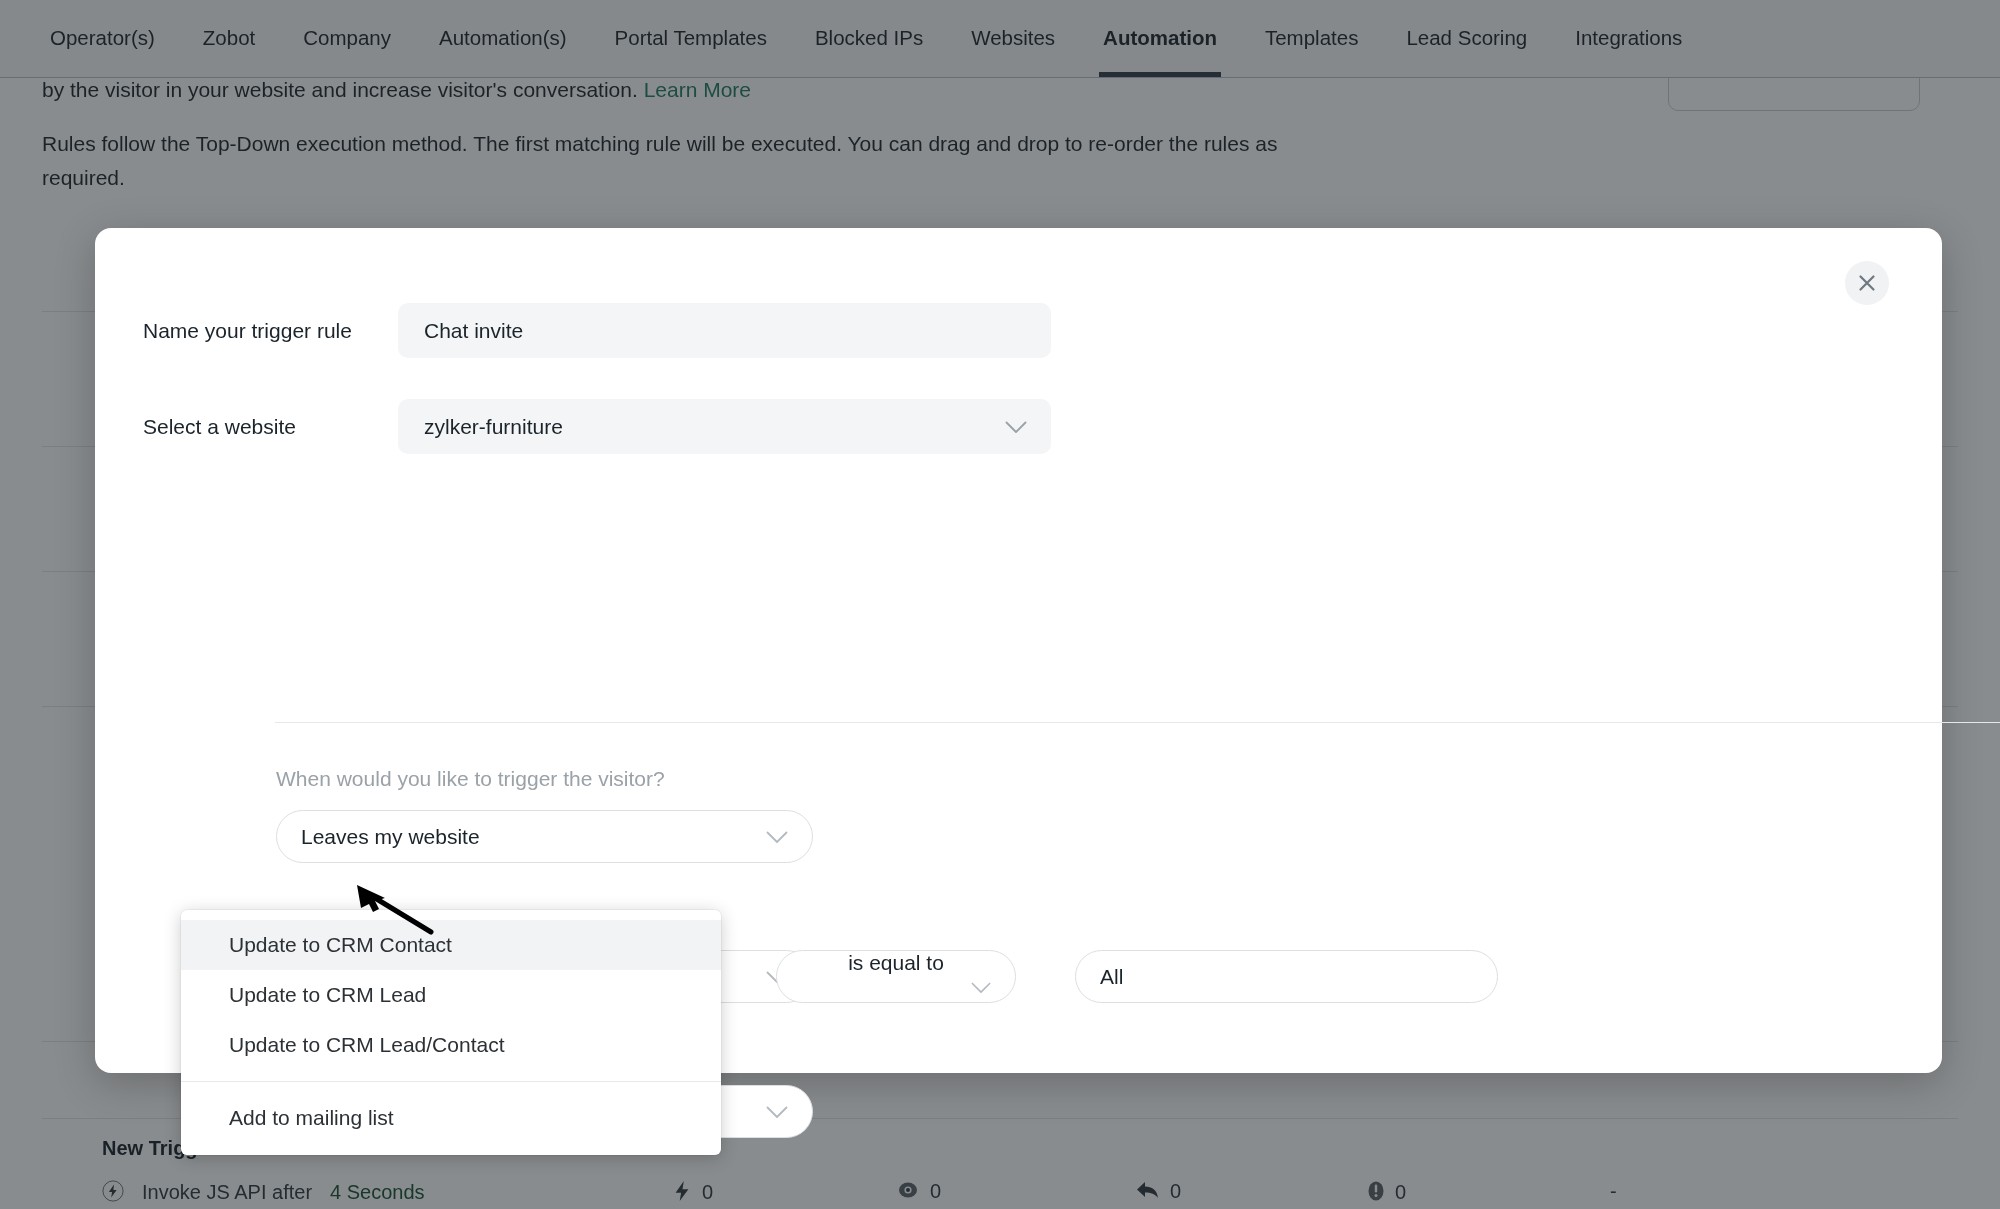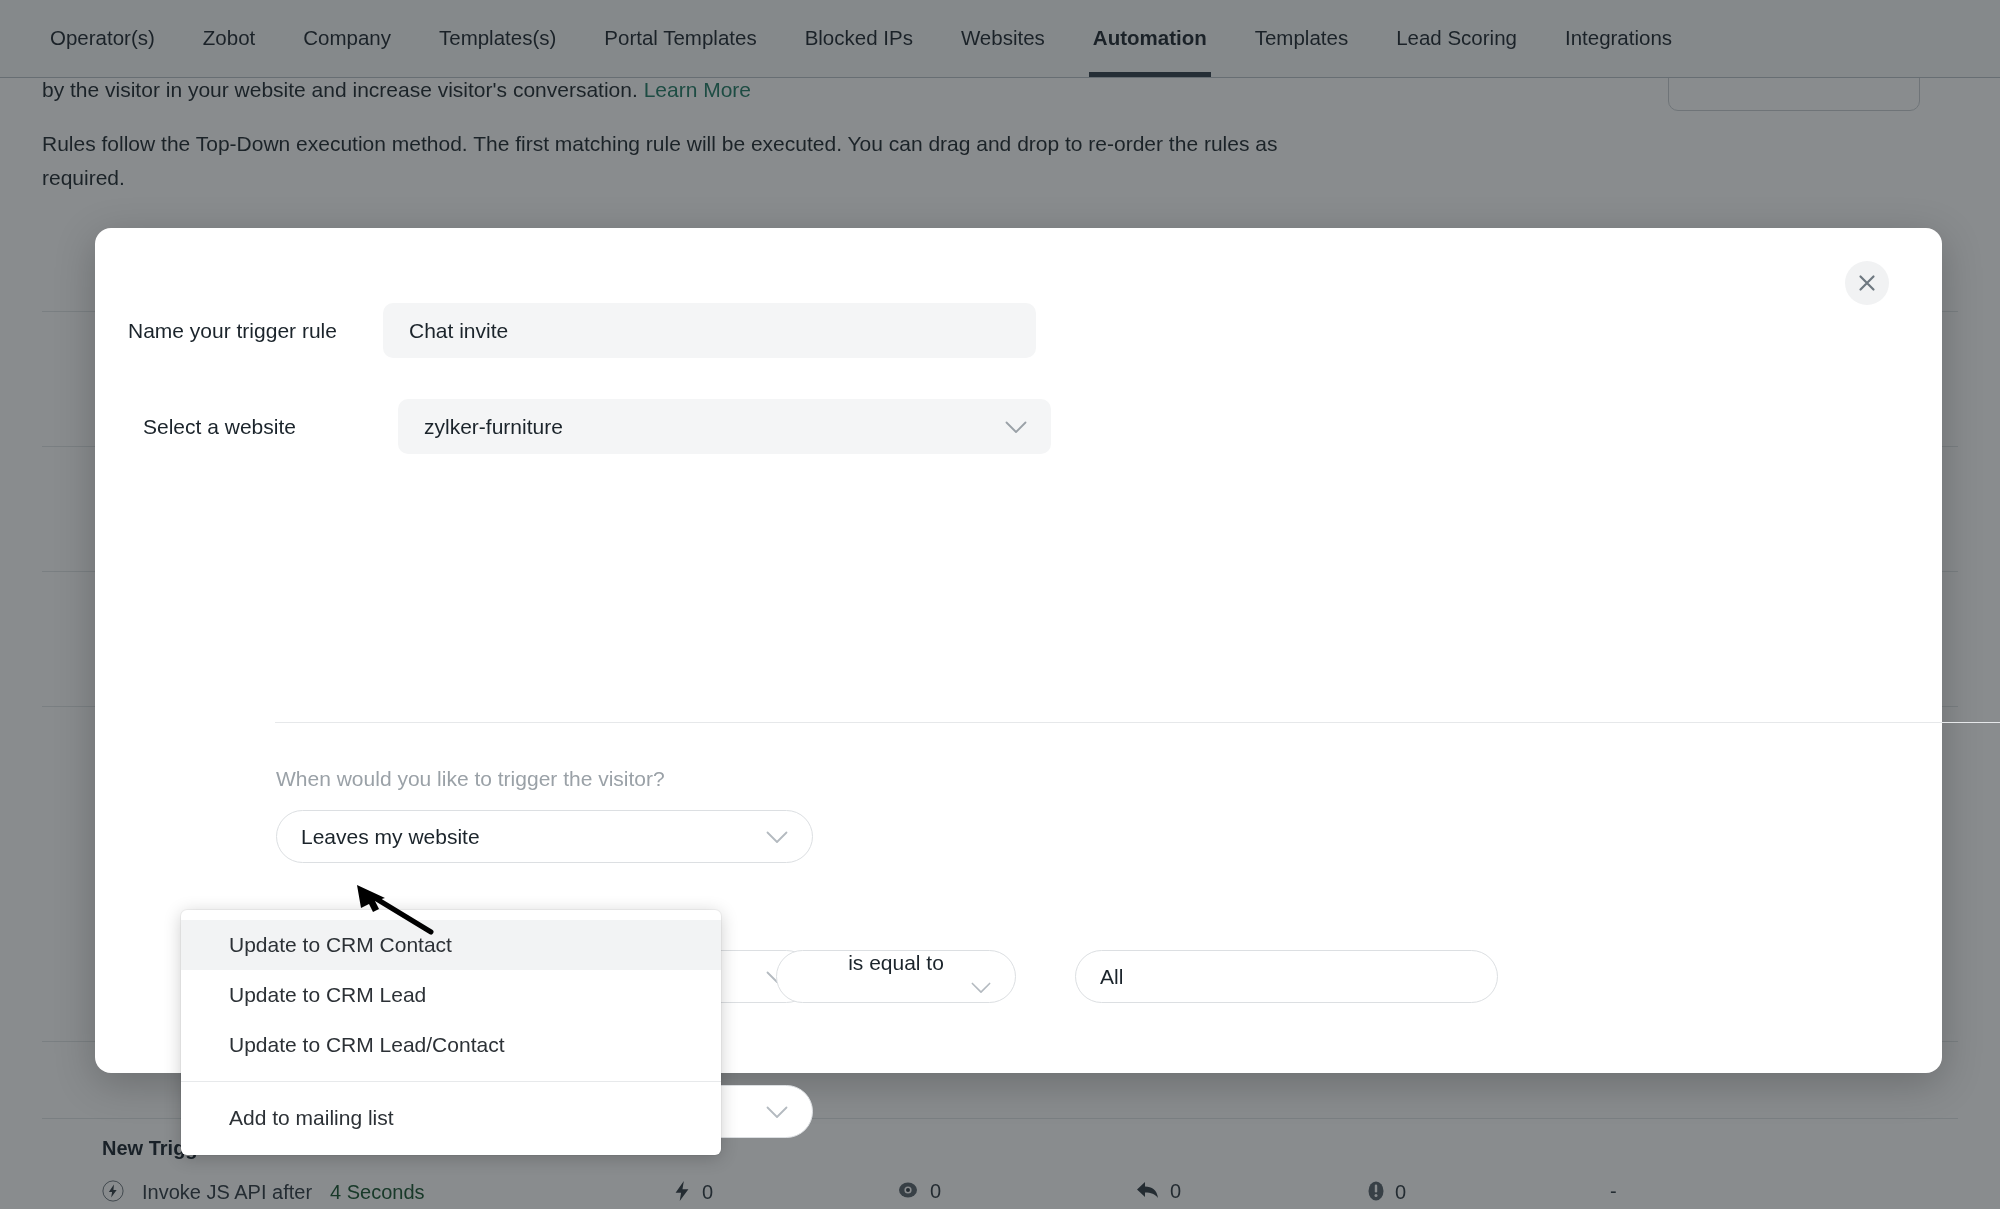--- a/index.html
+++ b/index.html
@@ -264,21 +264,21 @@
       </span>
       <span>0</span>
     </div>
 
     <div class="bg-dash">-</div>
 
     <div class="bg-topnav">
       <div class="bg-topnav-item">Operator(s)</div>
       <div class="bg-topnav-item">Zobot</div>
       <div class="bg-topnav-item">Company</div>
-      <div class="bg-topnav-item">Templates(s)</div>
+      <div class="bg-topnav-item">Automation(s)</div>
       <div class="bg-topnav-item">Portal Templates</div>
       <div class="bg-topnav-item">Blocked IPs</div>
       <div class="bg-topnav-item">Websites</div>
       <div class="bg-topnav-item active">Automation</div>
       <div class="bg-topnav-item">Templates</div>
       <div class="bg-topnav-item">Lead Scoring</div>
       <div class="bg-topnav-item">Integrations</div>
     </div>
   </div>
 
@@ -287,21 +287,21 @@
   <div id="modal">
 
     <div id="modal-close">
       <span>
         <svg width="22" height="22" viewBox="0 0 22 22">
           <path d="M4.5 4.5 L17.5 17.5 M17.5 4.5 L4.5 17.5" stroke="#6e7880" stroke-width="2.2" stroke-linecap="round"></path>
         </svg>
       </span>
     </div>
 
-    <div class="frow" style="left:33px; top:75px;">
+    <div class="frow" style="left:48px; top:75px;">
       <div class="flabel">Name your trigger rule</div>
       <div class="ffilled">Chat invite</div>
     </div>
 
     <div class="frow" style="left:48px; top:171px;">
       <div class="flabel">Select a website</div>
       <div class="ffilled sel">
         <span>zylker-furniture</span>
         <span class="chev-right">
           <svg width="22" height="13" viewBox="0 0 22 13">

